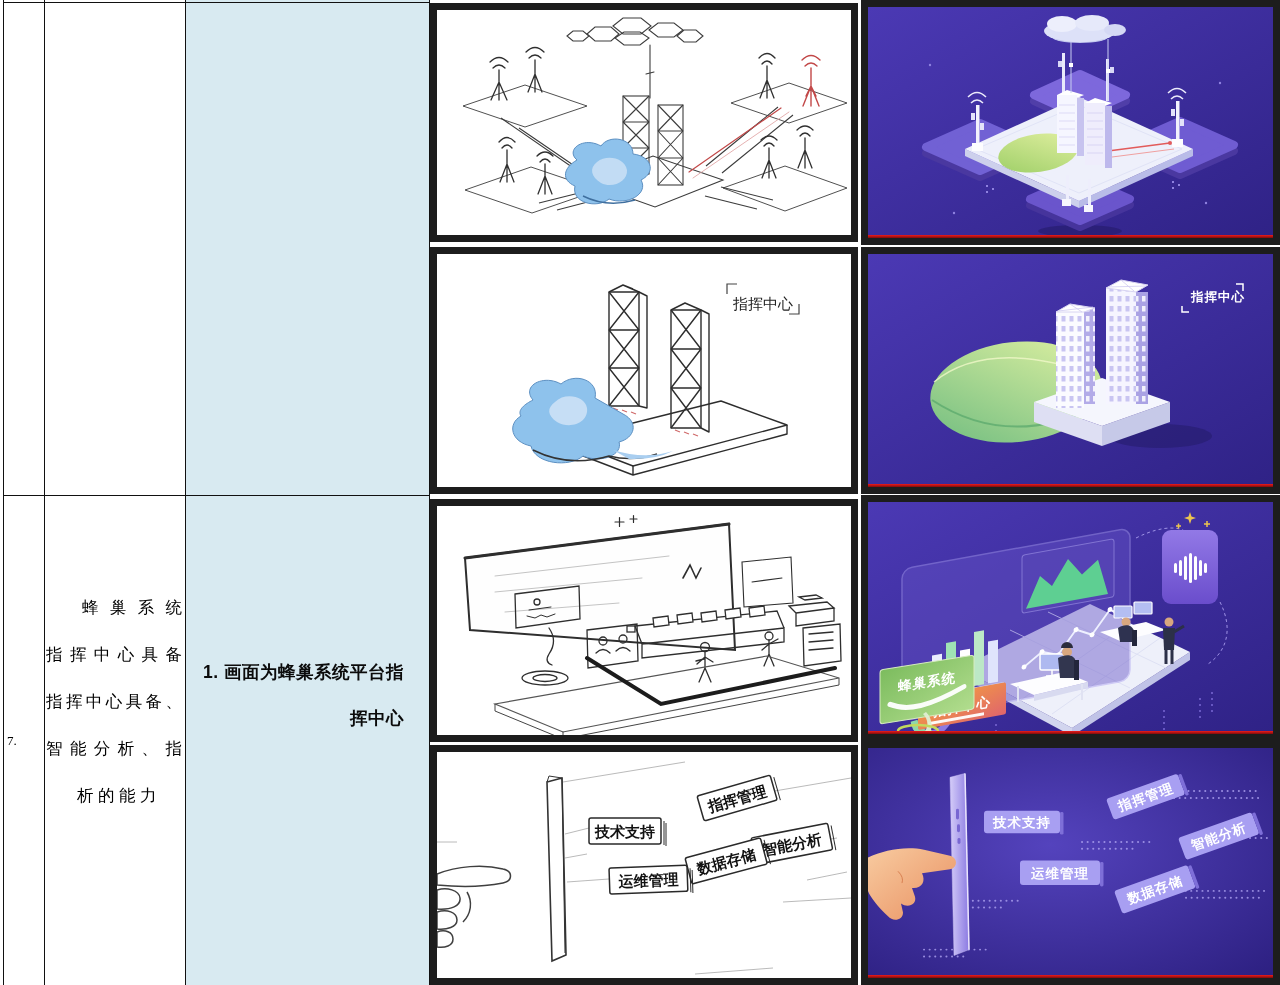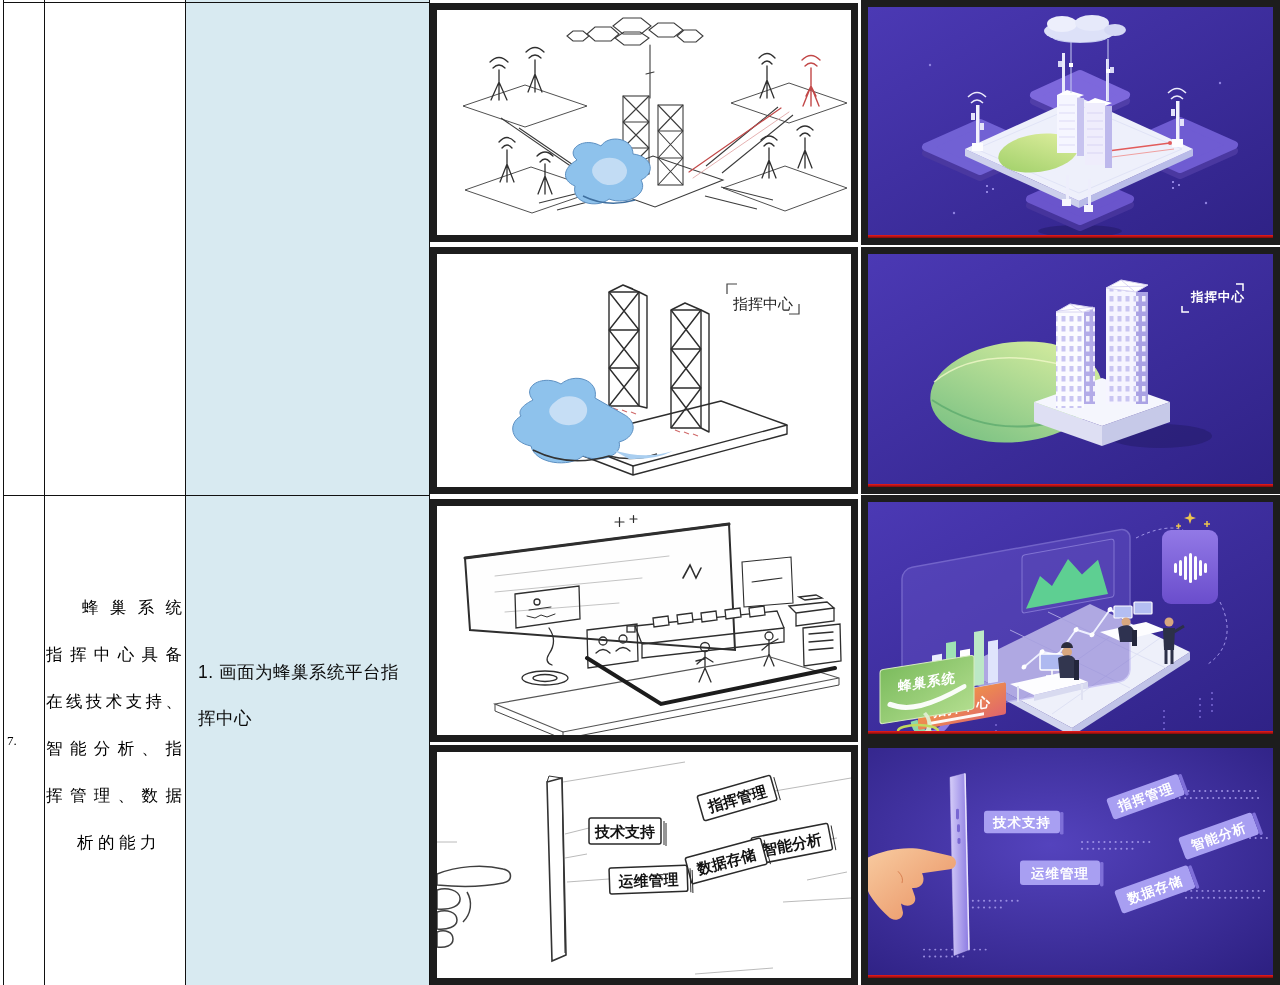--- a/index.html
+++ b/index.html
@@ -8,22 +8,22 @@
   .vline{position:absolute;top:0;bottom:0;width:1px;background:#111;}
   .hline{position:absolute;height:1px;background:#111;}
   .cell-blue{position:absolute;left:186px;top:0;width:243px;height:985px;background:#d8eaf1;}
   .row-number{position:absolute;left:7px;top:733px;width:34px;font-family:"Liberation Serif",serif;
               font-size:13px;color:#000;}
   .scene-text{position:absolute;left:46px;top:584px;width:136px;font-family:"Liberation Serif","DejaVu Serif",serif;
               font-size:16.5px;color:#000;}
   .scene-line{height:47px;line-height:47px;text-align:justify;text-align-last:justify;white-space:nowrap;}
   .scene-line.first{padding-left:36px;}
   .scene-line.last{text-align-last:left;letter-spacing:4.5px;margin-left:31px;}
-  .directions{position:absolute;left:198px;top:649px;width:206px;font-weight:normal;font-size:17.5px;
-              line-height:46px;color:#0b0b0b;letter-spacing:0.5px;}
+  .directions{position:absolute;left:198px;top:649px;width:206px;font-weight:bold;font-size:17.5px;
+              line-height:46px;color:#0b0b0b;letter-spacing:0.5px;text-align:right;}
   .directions p{margin:0;}
   .dnum-red{color:#e01010;}
   .frame{position:absolute;border:7px solid #1d1d1d;background:#fff;box-sizing:border-box;}
   .frame.sk{left:430px;width:428px;}
   .frame.rd{left:861px;width:419px;background:#37289a;}
   .frame svg{display:block;width:100%;height:100%;}
   .strip{position:absolute;left:0;right:0;bottom:0;height:3px;
          background:linear-gradient(#ef1a1a,#7d0d0d);z-index:5;}
   svg text{font-family:"Liberation Sans","DejaVu Sans",sans-serif;}
   .sk-label{font-size:15px;fill:#222;}
@@ -42,23 +42,22 @@
   <div class="vline" style="left:3px;"></div>
   <div class="vline" style="left:44px;"></div>
   <div class="vline" style="left:185px;"></div>
   <div class="vline" style="left:429px;"></div>
 
   <div class="row-number">7.</div>
 
   <div class="scene-text">
     <div class="scene-line first">蜂巢系统</div>
     <div class="scene-line">指挥中心具备</div>
-    <div class="scene-line">在线技术支持、</div>
+    <div class="scene-line">指挥中心具备、</div>
     <div class="scene-line">智能分析、指</div>
-    <div class="scene-line">挥管理、数据</div>
     <div class="scene-line last">析的能力</div>
   </div>
 
   <div class="directions">
     <p><span>1.</span> <span>画面为蜂巢系统平台指挥中心</span></p>
   </div>
 
   <div class="frame sk" style="top:3px;height:239px;">
     <svg viewBox="0 0 414 225" preserveAspectRatio="none">
       <g stroke="#3c3c3c" stroke-width="1.1" fill="none" stroke-linecap="round">

